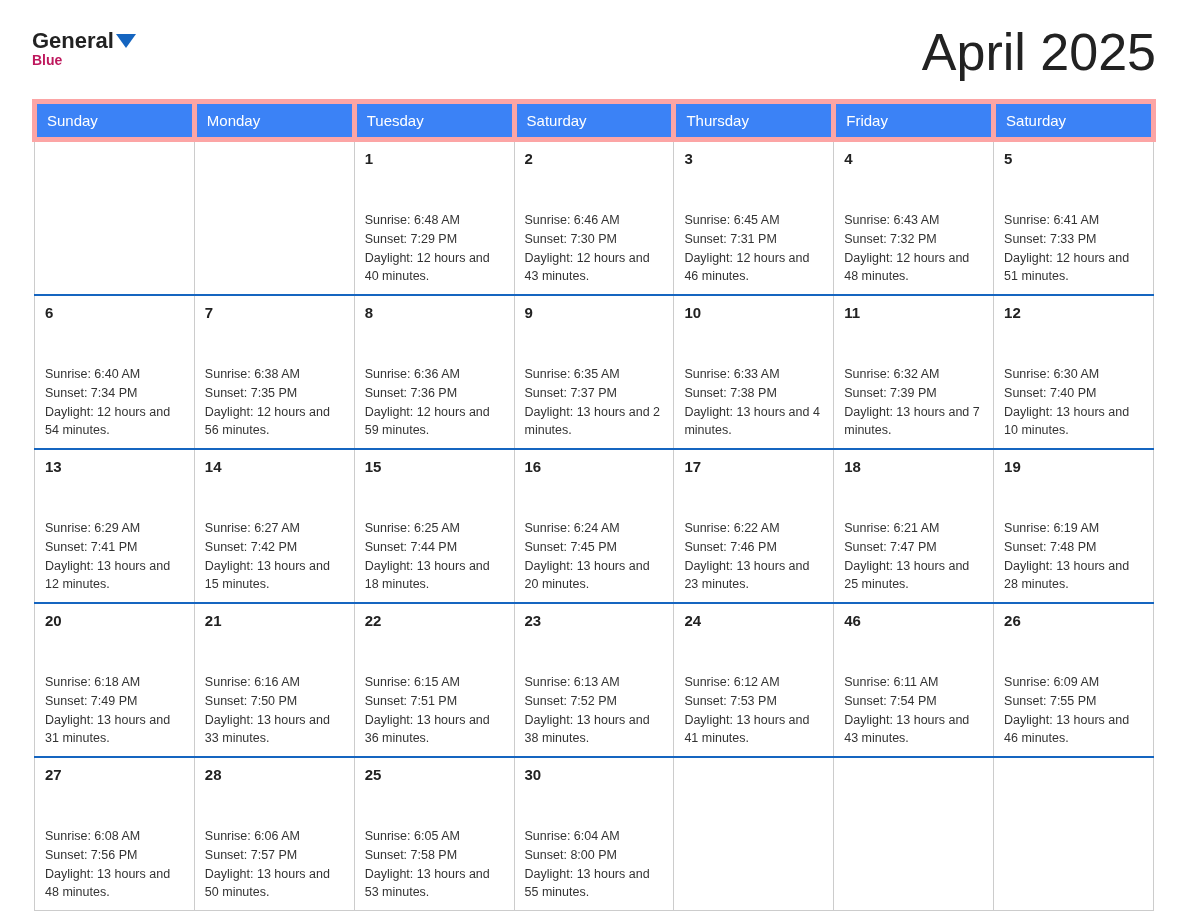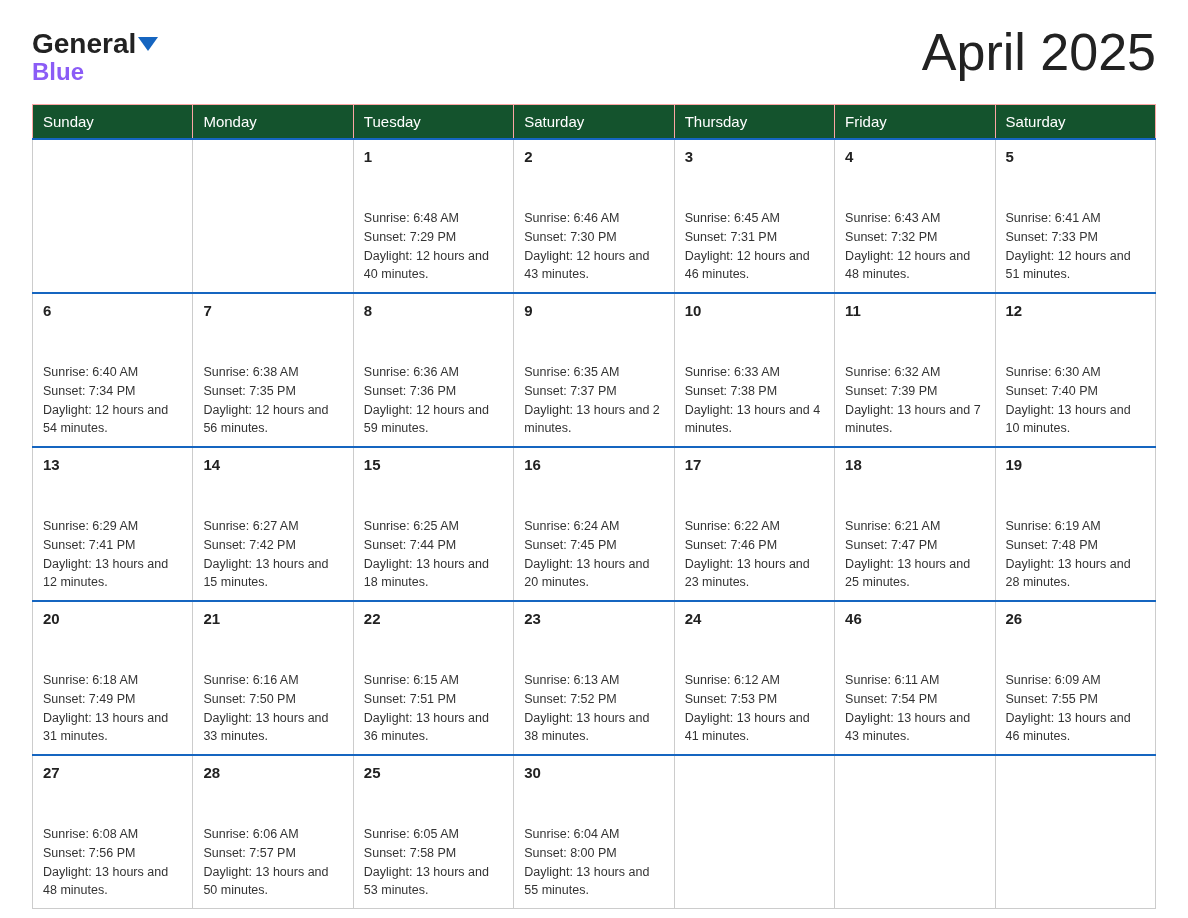--- a/index.html
+++ b/index.html
@@ -17,39 +17,39 @@
       align-items: flex-start;
       margin-bottom: 18px;
     }
     .logo {
       display: flex;
       flex-direction: column;
       align-items: flex-start;
       padding-top: 4px;
     }
     .logo-text {
-      font-size: 28px;
+      font-size: 22px;
       font-weight: bold;
       color: #222;
       display: flex;
       align-items: center;
     }
     .logo-arrow {
       display: inline-block;
       width: 0;
       height: 0;
       border-left: 10px solid transparent;
       border-right: 10px solid transparent;
       border-top: 14px solid #1565c0;
       margin-left: 2px;
       vertical-align: middle;
     }
     .logo-blue-text {
-      color: #8b5cf6;
-      font-size: 24px;
+      color: #be185d;
+      font-size: 14px;
       font-weight: bold;
       margin-top: -2px;
     }
     .title-area {
       text-align: left;
     }
     .month-title {
       font-size: 52px;
       font-weight: normal;
       color: #222;
@@ -59,27 +59,27 @@
       font-size: 20px;
       color: #444;
       margin-top: 4px;
     }
     .calendar {
       width: 100%;
       border-collapse: collapse;
       border: 1px solid #aaa;
     }
     .calendar th {
-      background-color: #14532d;
+      background-color: #3b82f6;
       color: #fff;
       text-align: left;
       padding: 8px 10px;
       font-size: 15px;
       font-weight: normal;
-      border: 1px solid #fca5a5;
+      border: 5px solid #fca5a5;
     }
     .calendar td {
       vertical-align: top;
       padding: 8px 10px;
       border: 1px solid #ccc;
       width: calc(100% / 7);
       min-height: 100px;
       font-size: 13px;
       color: #222;
     }

